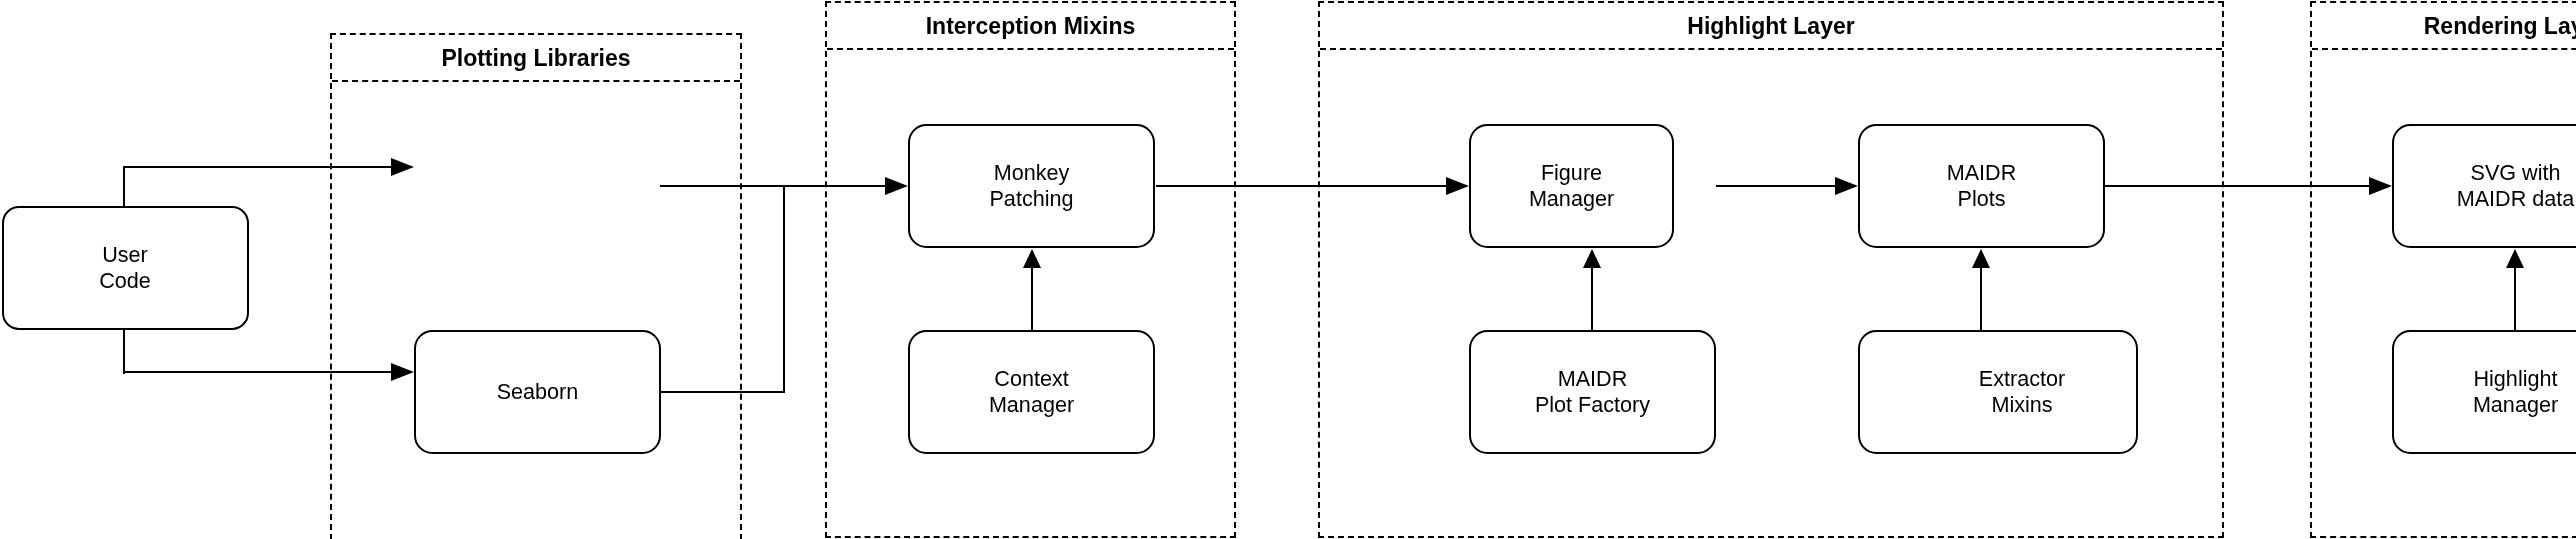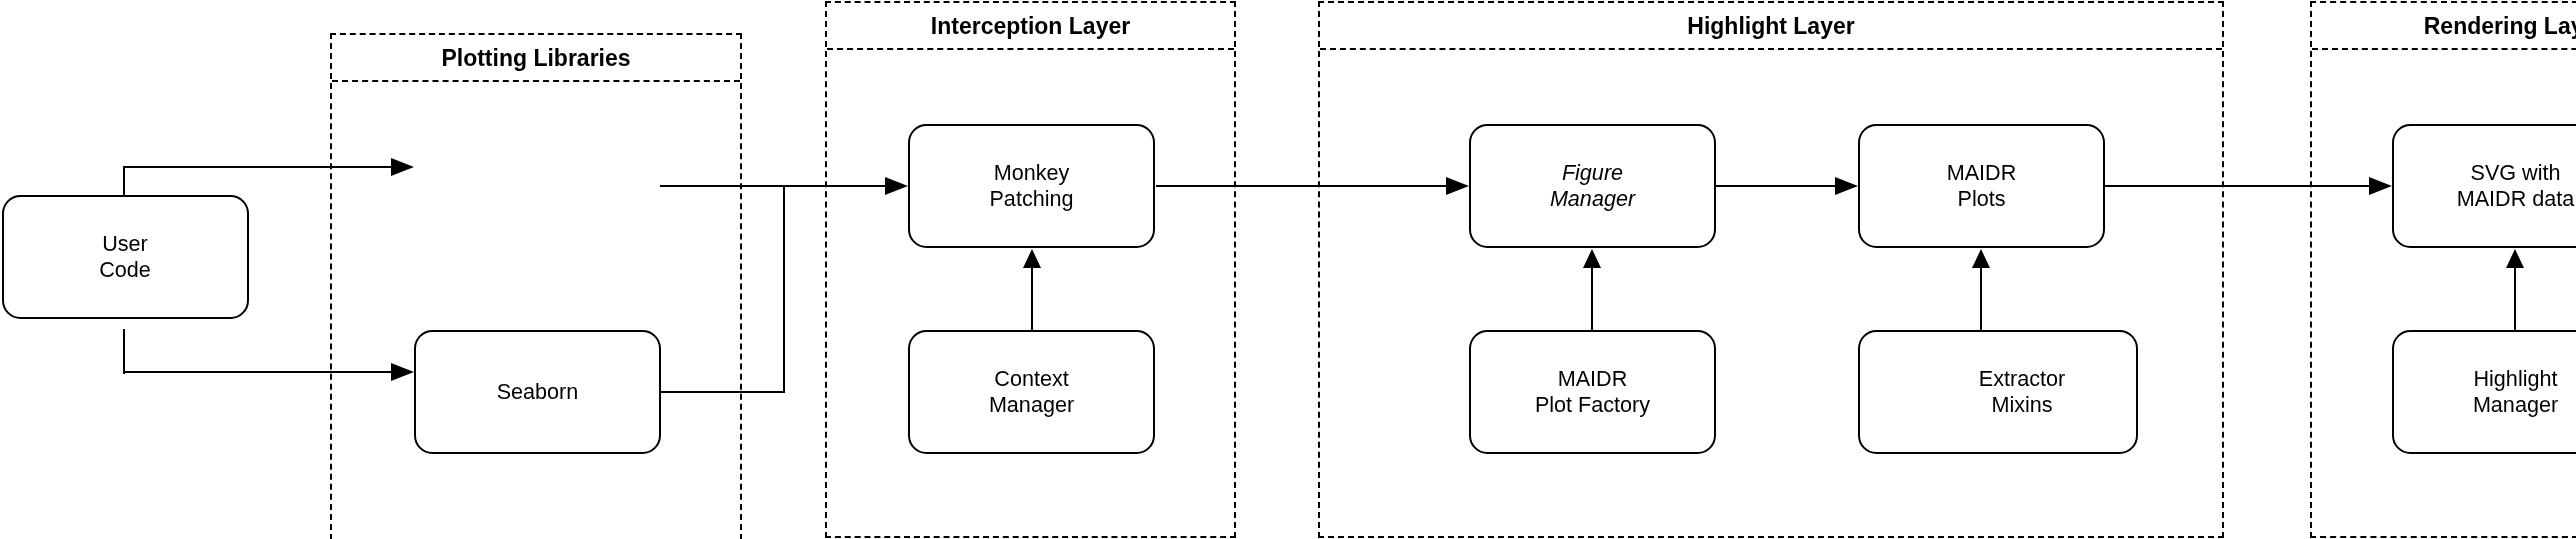--- a/index.html
+++ b/index.html
@@ -65,21 +65,21 @@
 <body>
 
 <div id="canvas">
 
   <div class="container" style="left:330px;top:1px;width:412px;height:537px;margin-top:32px;">
     <div class="container-title">Plotting Libraries</div>
     <div class="container-sep"></div>
   </div>
 
   <div class="container" style="left:825px;top:1px;width:411px;height:537px;">
-    <div class="container-title">Interception Layer</div>
+    <div class="container-title">Interception Mixins</div>
     <div class="container-sep"></div>
   </div>
 
   <div class="container" style="left:1318px;top:1px;width:906px;height:537px;">
     <div class="container-title">Highlight Layer</div>
     <div class="container-sep"></div>
   </div>
 
   <div class="container" style="left:2310px;top:1px;width:409px;height:537px;">
     <div class="container-title">Rendering Layer</div>
@@ -113,41 +113,41 @@
 
   <div class="edge" style="left:1591px;top:266px;width:2.1px;height:64px;"></div>
   <div class="arrow-up" style="left:1583px;top:249px;"></div>
 
   <div class="edge" style="left:1980px;top:266px;width:2.1px;height:64px;"></div>
   <div class="arrow-up" style="left:1972px;top:249px;"></div>
 
   <div class="edge" style="left:2514px;top:266px;width:2.1px;height:64px;"></div>
   <div class="arrow-up" style="left:2506px;top:249px;"></div>
 
-  <div class="node" style="left:1.5px;top:195px;width:247px;height:124px;">
+  <div class="node" style="left:1.5px;top:206px;width:247px;height:124px;border-radius:17px;">
     <span>User
 Code</span>
   </div>
 
 
   <div class="node" style="left:414px;top:330px;width:247px;height:124px;">
     <span>Seaborn</span>
   </div>
 
   <div class="node" style="left:908px;top:124px;width:247px;height:124px;text-align:center;">
     <span>Monkey
 Patching</span>
   </div>
 
   <div class="node" style="left:908px;top:330px;width:247px;height:124px;">
     <span>Context
 Manager</span>
   </div>
 
-  <div class="node" style="left:1469px;top:124px;width:247px;height:124px;font-style:italic;">
+  <div class="node" style="left:1469px;top:124px;width:205px;height:124px;">
     <span>Figure
 Manager</span>
   </div>
 
   <div class="node" style="left:1469px;top:330px;width:247px;height:124px;">
     <span>MAIDR
 Plot Factory</span>
   </div>
 
   <div class="node" style="left:1858px;top:124px;width:247px;height:124px;">

